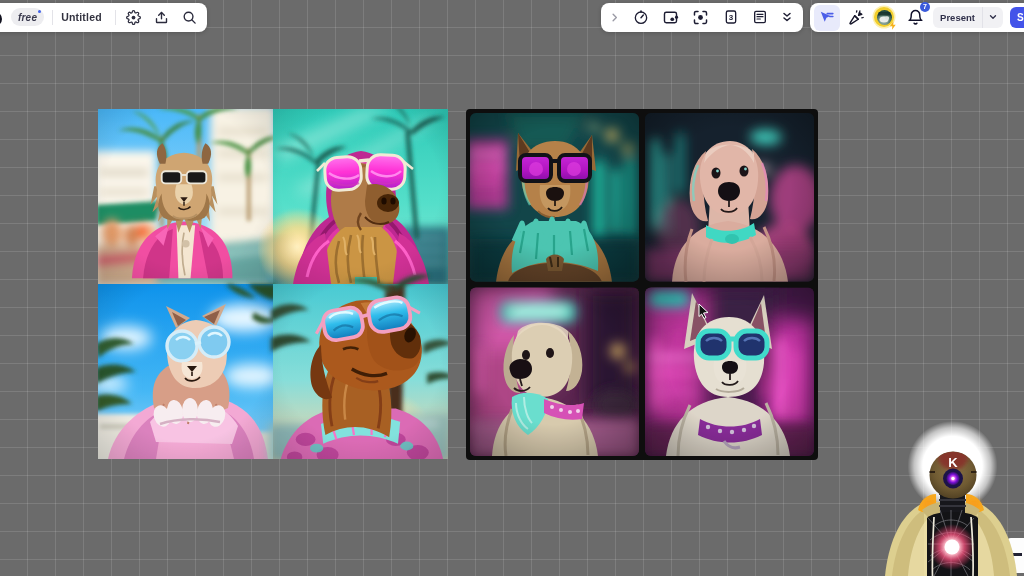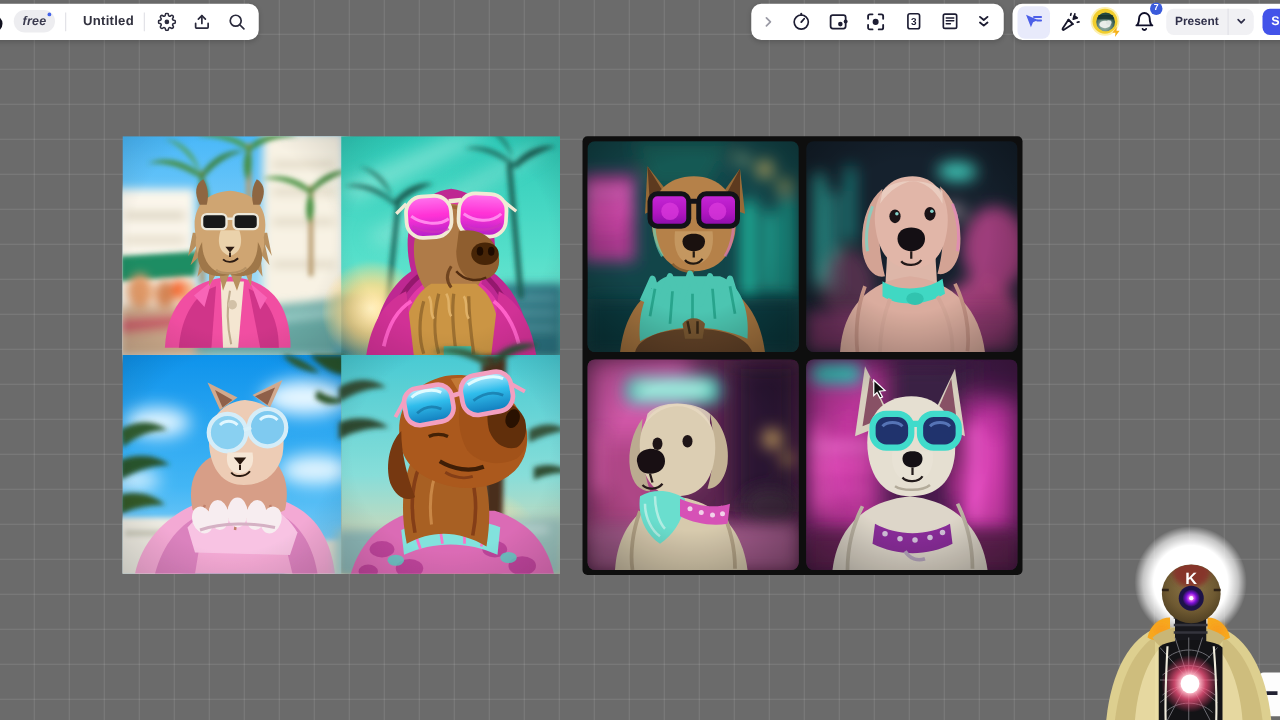--- a/index.html
+++ b/index.html
@@ -27,21 +27,21 @@
   #tb-right{ left:810px; width:226px; }
   #tb-right > * { position:absolute; }
   .pill-free {
     background:#ededf0; border-radius:10px; height:18px; padding:0 7px;
     display:flex; align-items:center; position:relative; margin-left:11px;
     font-size:10px; font-weight:700; color:#3b3b4f; letter-spacing:0.2px;font-style:italic;
   }
   .pill-free .dot { position:absolute; right:3px; top:2px; width:3px; height:3px; border-radius:50%; background:#4263eb; }
   .logo-circ { position:absolute; left:2px; top:9.5px; width:14px; height:14px; background:#11111f; border-radius:50%; }
   .vdiv { width:1px; height:15px; background:#e3e3e8; margin:0 8px; }
-  .untitled { font-size:10.5px; font-weight:700; color:#32323f; letter-spacing:0.2px; width:46px; text-align:right; }
+  .untitled { font-size:10.5px; font-weight:700; color:#32323f; letter-spacing:0.2px; width:46px; text-align:left; }
   .icon { display:flex; align-items:center; justify-content:center; }
   .seltool { left:3.7px; top:2.4px; width:26px; height:26px; background:#e8eafb; border-radius:6px; display:flex; align-items:center; justify-content:center; }
   .popper { left:38px; top:6.5px; }
   .avatar-wrap { left:64px; top:4.8px; width:20px; height:20px; }
   .avatar-ring { width:20px; height:20px; border-radius:50%; background:#f2ce2c; display:flex; align-items:center; justify-content:center; box-shadow:0 0 0 1.5px #fdf0b0;}
   .avatar-img { width:15px; height:15px; border-radius:50%; background:radial-gradient(circle at 45% 70%, #9fb6ae 0%, #7d9b90 30%, #274e44 65%, #173a32 100%); position:relative; overflow:hidden;}
   .bell-wrap { left:97px; top:6px; }
   .badge { position:absolute; right:-6px; top:-7px; width:10px; height:10px; background:#3b5bdb; border-radius:50%;
            color:#fff; font-size:7px; font-weight:700; display:flex; align-items:center; justify-content:center; }
   .present-btn { left:123px; top:4px; background:#f1f1f4; border-radius:6px; height:21px; width:70px; display:flex; align-items:center;justify-content:space-between; }

